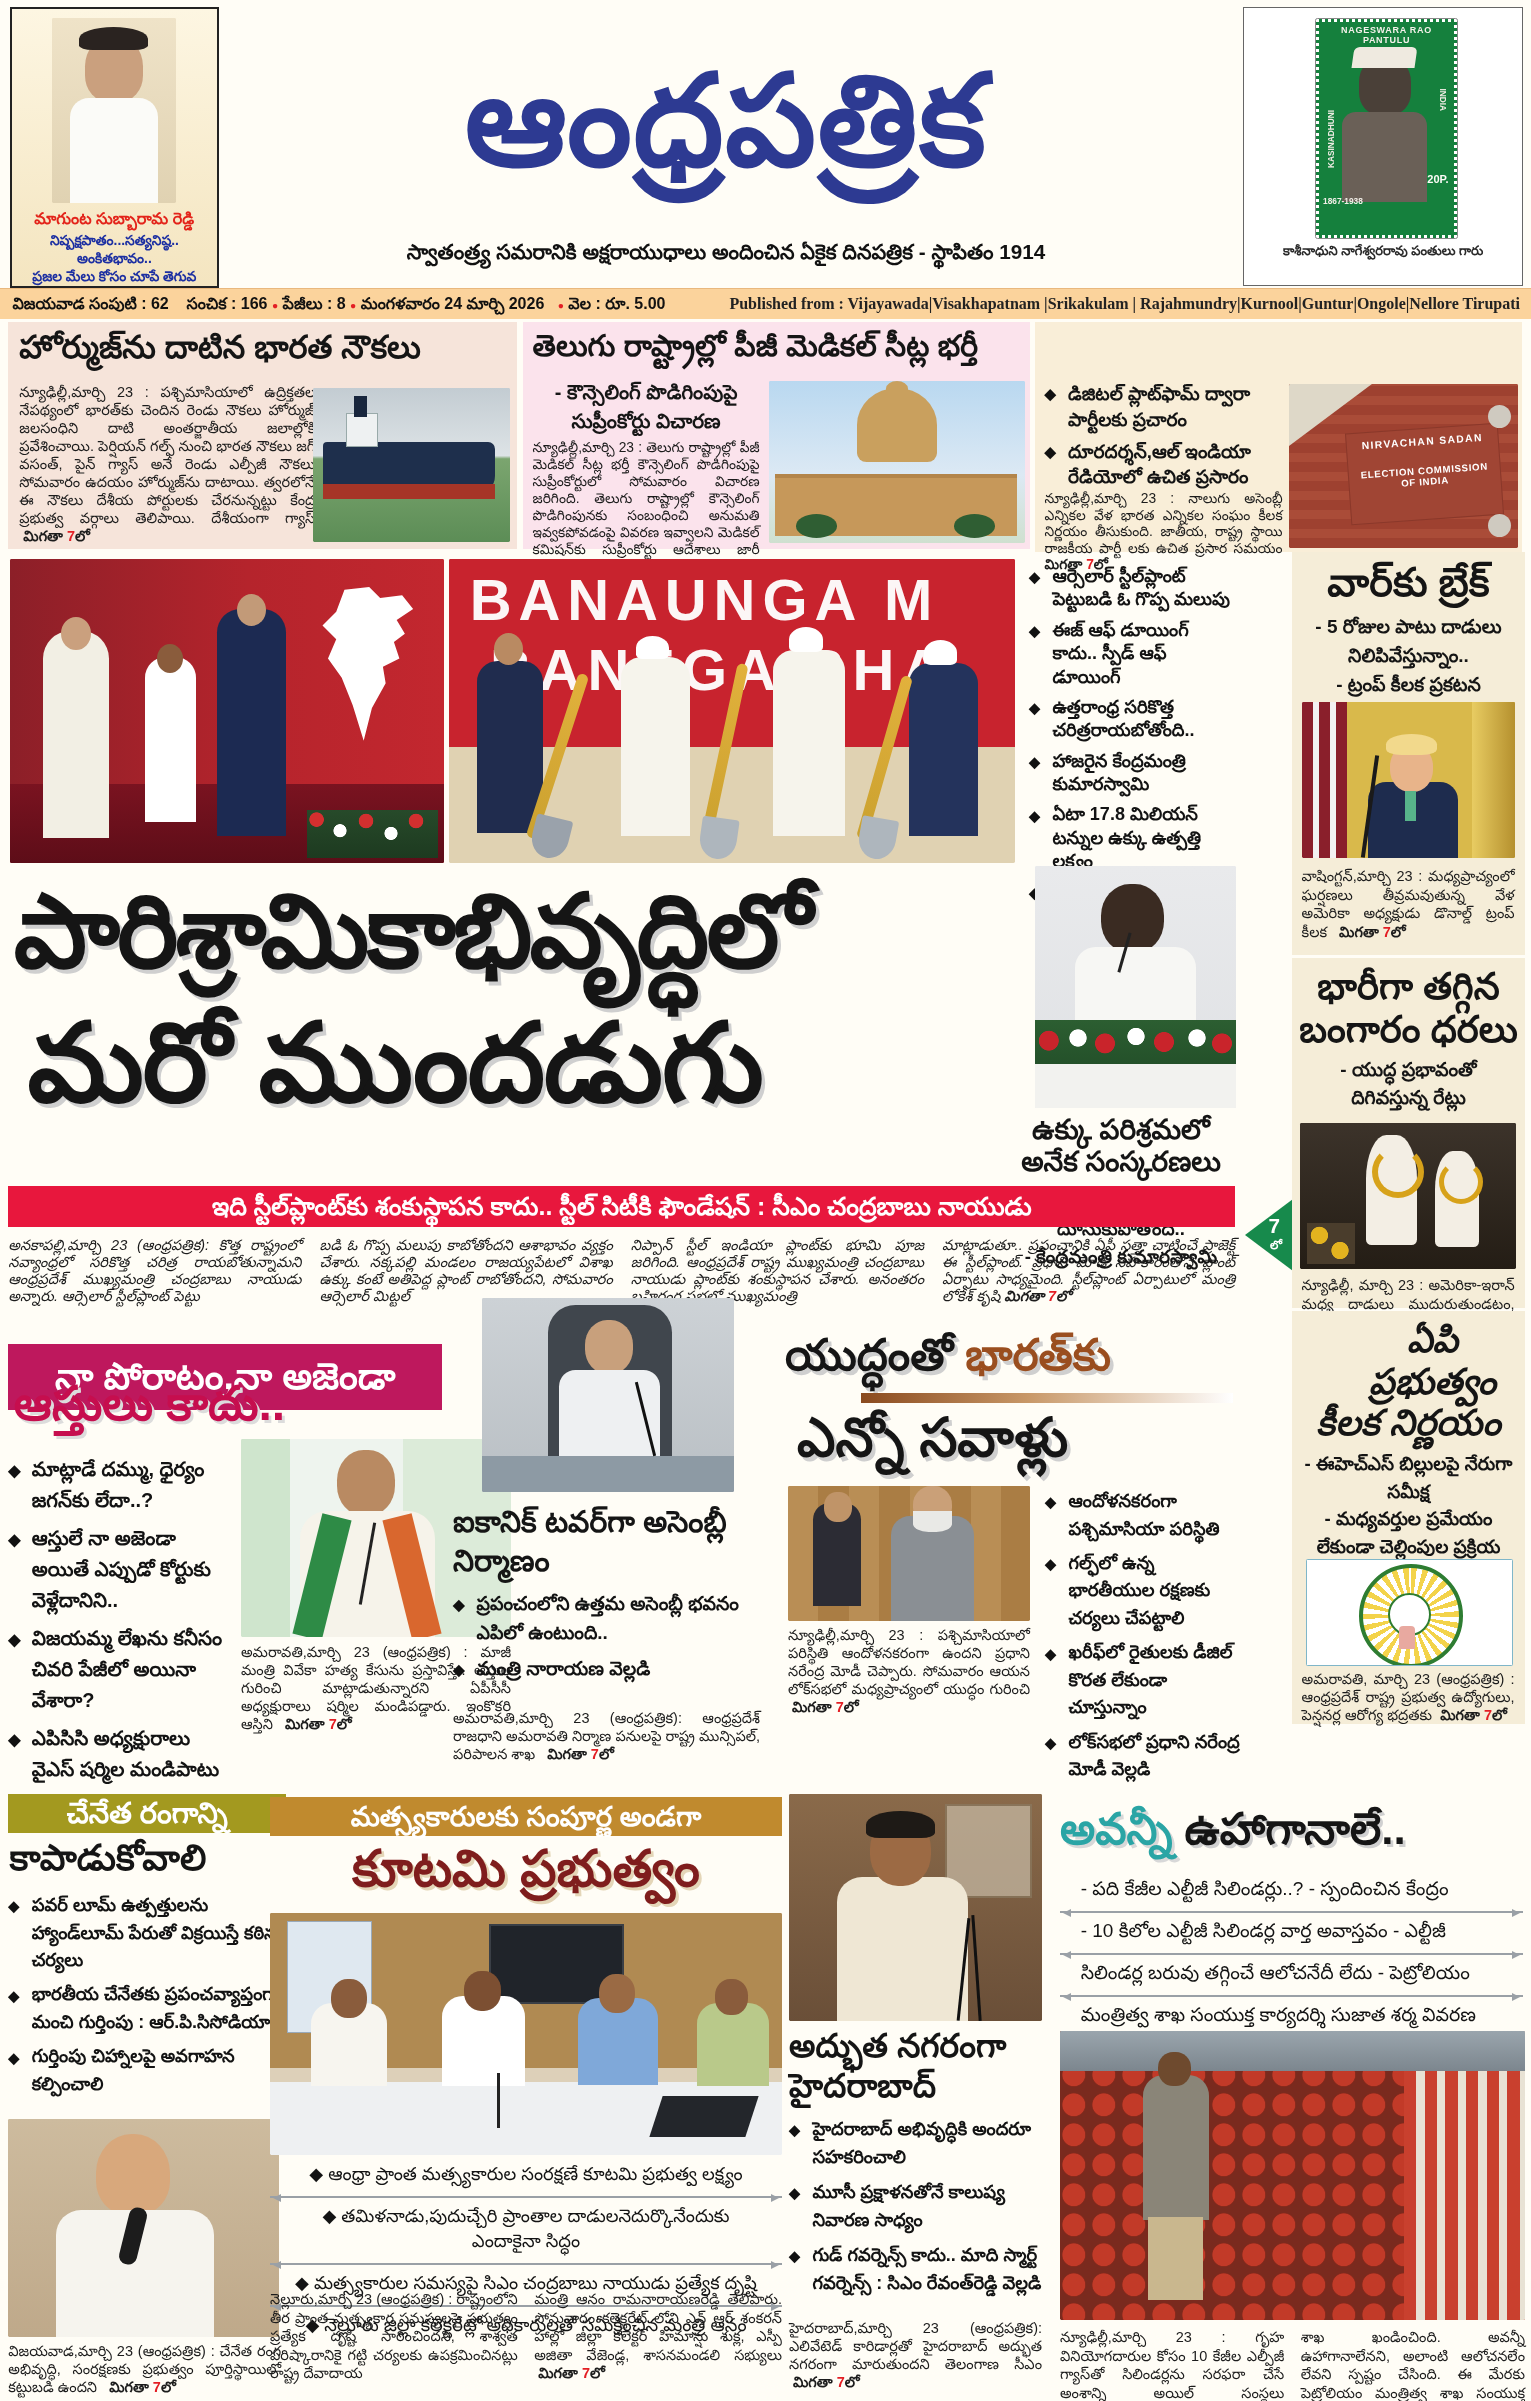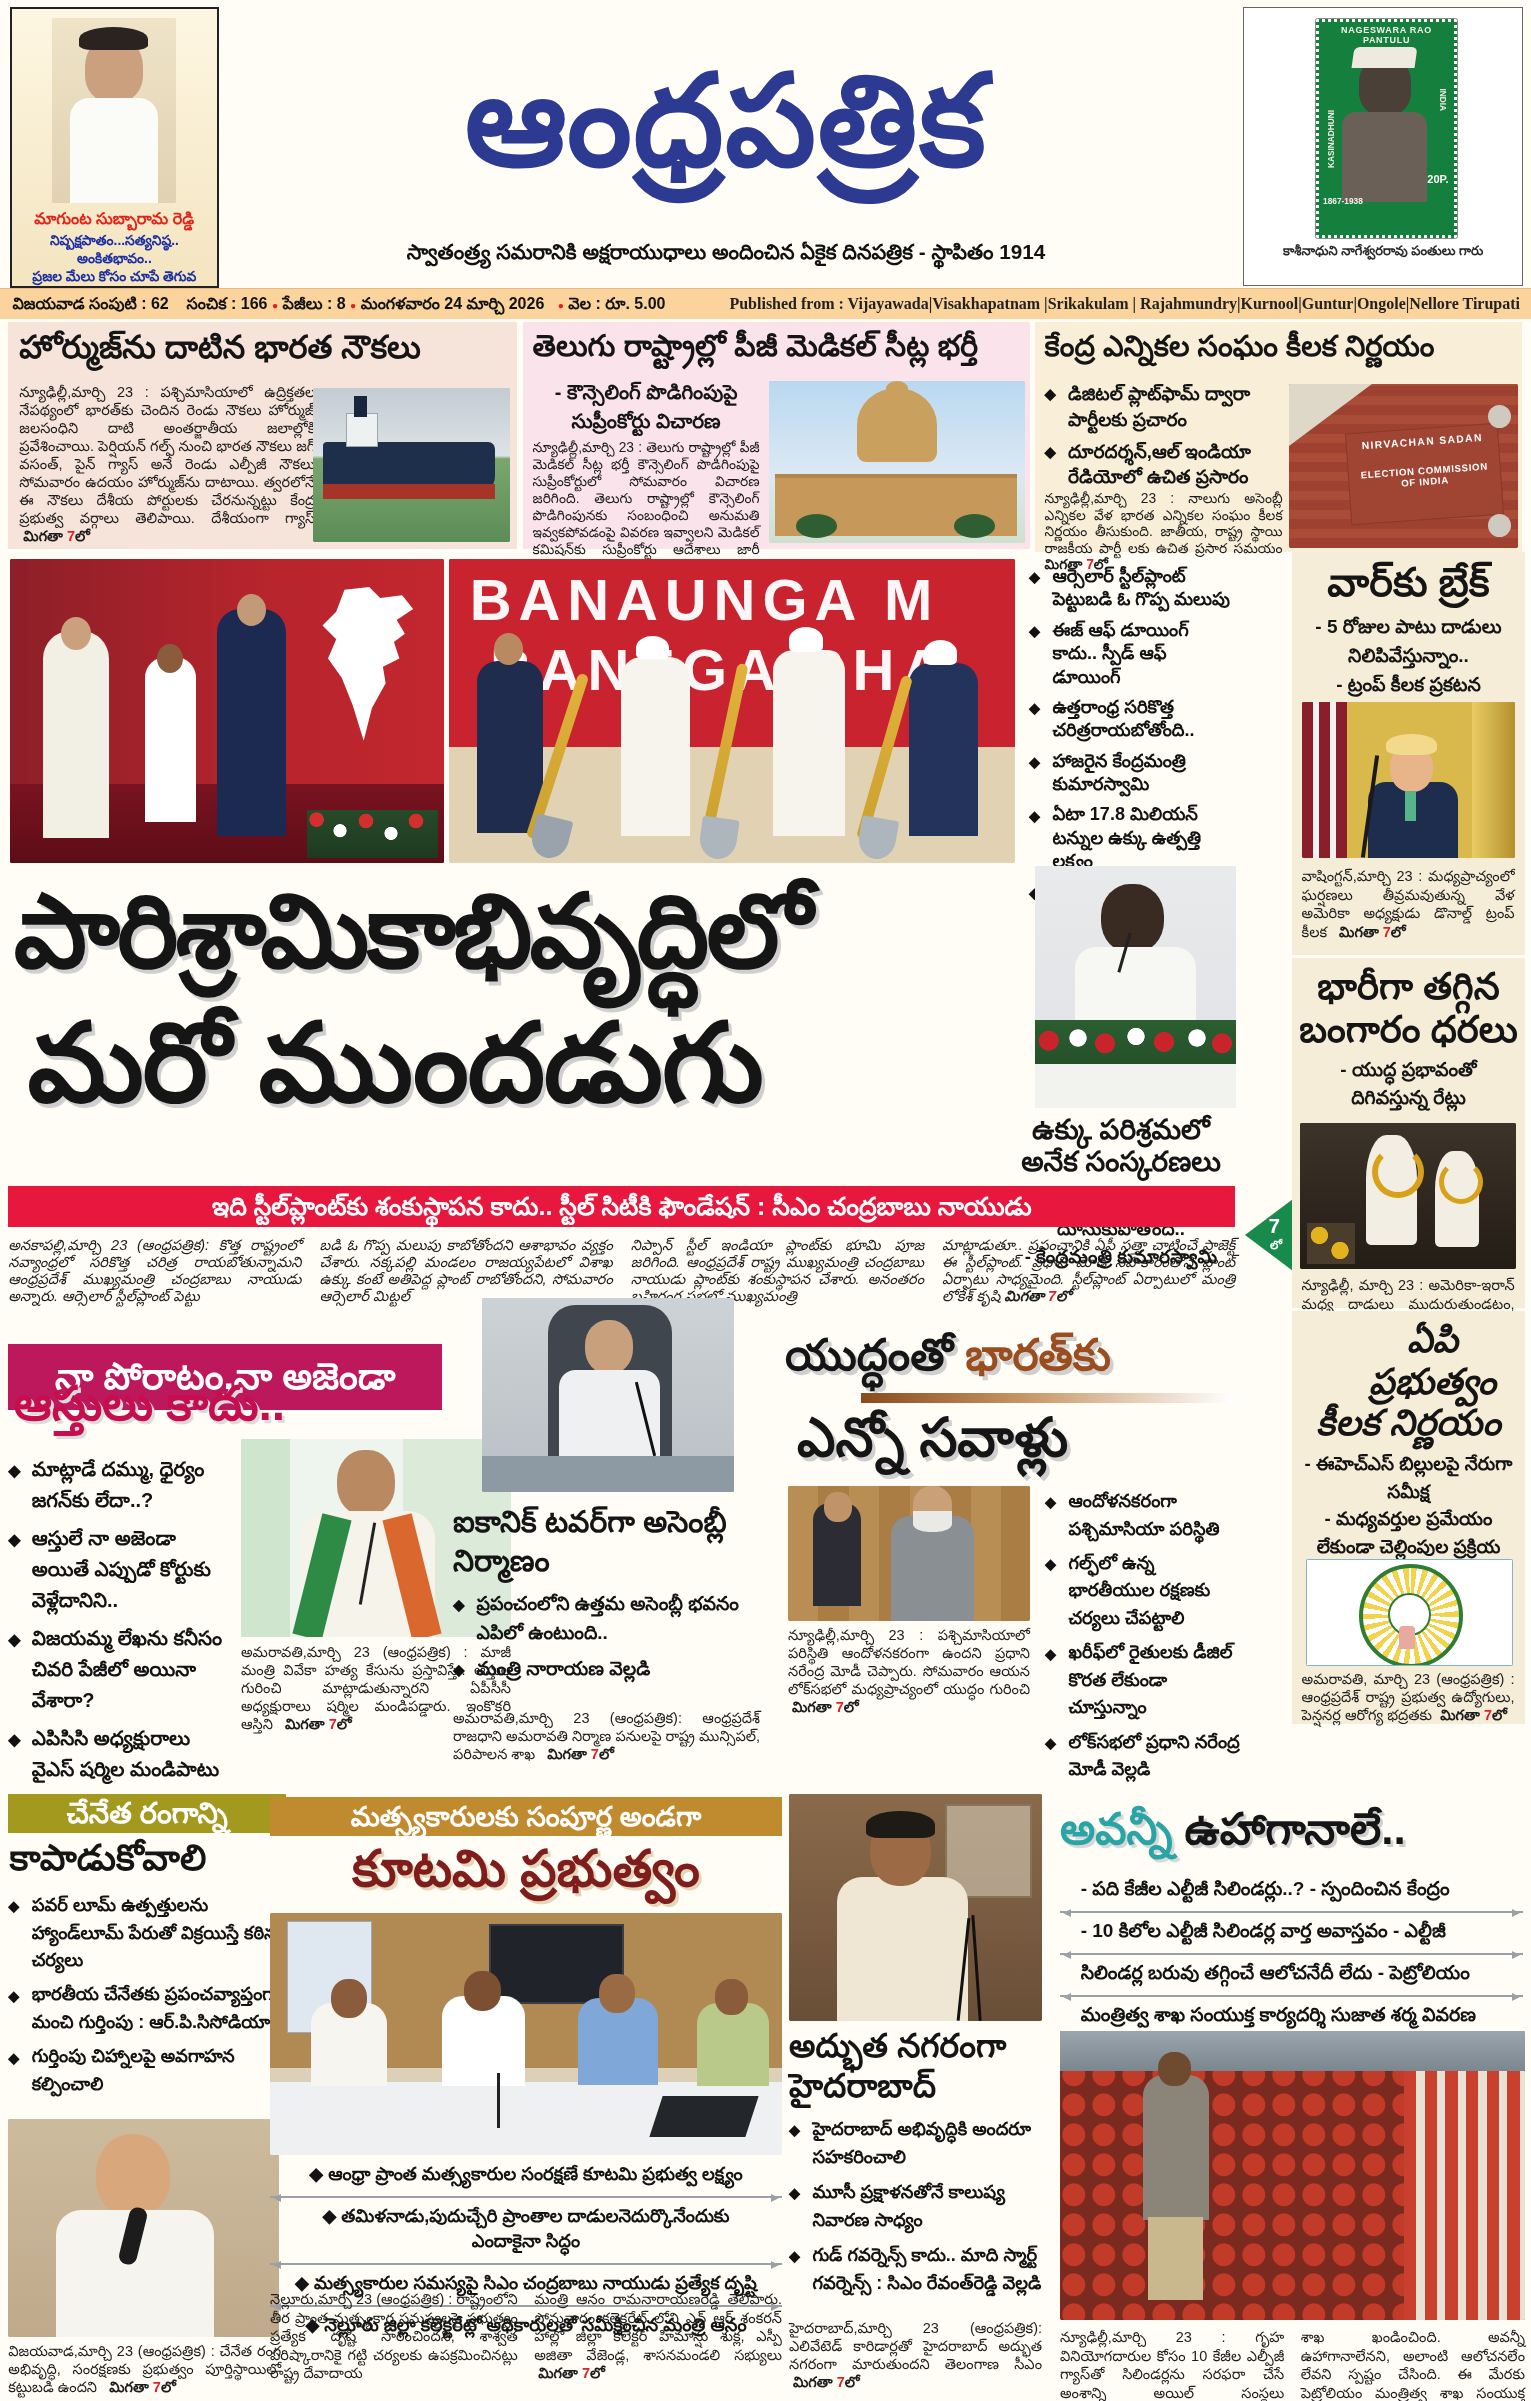--- a/index.html
+++ b/index.html
@@ -8,21 +8,21 @@
   .hl{font-weight:900;color:#151515;line-height:1.15;}
   .shadow{text-shadow:3.4px 4.1px 0 #cfcfcf;}
   .body-txt{font-size:14.5px;line-height:18px;color:#1c1c1c;text-align:justify;}
   .cont{font-weight:bold;white-space:nowrap;}
   .cont .pg{color:#e31e24;}
   ul.blt{list-style:none;margin:0;padding:0;}
   ul.blt li{position:relative;padding-left:23.4px;margin:0 0 6.9px 0;font-weight:bold;}
   ul.blt li::before{content:"◆";position:absolute;left:0;top:1.4px;font-size:0.8em;color:#111;}
   ul.plain{list-style:none;margin:0;padding:0;}
   ul.arrows{list-style:none;margin:0;padding:0;}
-  ul.arrows li{position:relative;text-align:center;font-weight:700;padding:1.4px 20.7px 6.9px 20.7px;margin-bottom:5.5px;border-bottom:2.1px solid #9aa0a6;}
+  ul.arrows li{position:relative;text-align:center;font-weight:400;padding:1.4px 20.7px 6.9px 20.7px;margin-bottom:5.5px;border-bottom:2.1px solid #9aa0a6;}
   ul.arrows li::before{content:"";position:absolute;left:-1.4px;bottom:-6.2px;border:4.8px solid transparent;border-right:8.3px solid #9aa0a6;}
   ul.arrows li::after{content:"";position:absolute;right:-1.4px;bottom:-6.2px;border:4.8px solid transparent;border-left:8.3px solid #9aa0a6;}
   ul.arrows li:last-child{border-bottom:none;}
   ul.arrows li:last-child::before,ul.arrows li:last-child::after{display:none;}
   .ph{position:absolute;overflow:hidden;border-radius:1.4px;}
   .ctr{text-align:center;}
   .sub{font-weight:bold;color:#161616;}
   .strip{color:#fff;font-weight:900;text-align:center;}
   .cols{display:flex;gap:18px;font-style:italic;}
   .cols>div{flex:1;}
@@ -101,21 +101,20 @@
     <div class="ph" style="right:5.5px;top:59px;width:256px;height:162px;background:linear-gradient(180deg,#b9d8f0 0%,#dce9f4 58%,#cfe0cf 100%);">
       <div class="abs" style="left:6.9px;bottom:6.9px;width:242px;height:58px;background:#c6985a;border-top:4.1px solid #b3854a;"></div>
       <div class="abs" style="left:88px;top:6.9px;width:80px;height:74px;background:#c9a05e;border-radius:50% 50% 12% 12%;"></div>
       <div class="abs" style="left:117px;top:0px;width:22px;height:15px;background:#c9a05e;border-radius:50% 50% 0 0;"></div>
       <div class="abs" style="left:27.5px;bottom:5.5px;width:41px;height:23.4px;background:#2f5e33;border-radius:50%;"></div>
       <div class="abs" style="right:30px;bottom:5.5px;width:41px;height:23.4px;background:#2f5e33;border-radius:50%;"></div>
     </div>
   </div>
 
   <div class="abs" style="left:1035px;top:322px;width:487px;height:230px;background:#f9eed8;">
-    <div class="hl abs" style="left:9.6px;top:8.3px;width:471px;font-size:29px;">కేంద్ర ఎన్నికల సంఘం కీలక నిర్ణయం</div>
     <ul class="blt abs" style="left:9.6px;top:59px;width:238px;font-size:18.6px;line-height:25.5px;color:#141414;">
         <li>డిజిటల్ ప్లాట్‌ఫామ్ ద్వారా పార్టీలకు ప్రచారం</li>
         <li>దూరదర్శన్,ఆల్ ఇండియా రేడియోలో ఉచిత ప్రసారం</li>
       </ul>
     <div class="abs body-txt" style="left:9.6px;top:169px;width:238px;font-size:13.8px;line-height:16.5px;">
       <span>న్యూఢిల్లీ,మార్చి 23 : నాలుగు అసెంబ్లీ ఎన్నికల వేళ భారత ఎన్నికల సంఘం  కీలక నిర్ణయం తీసుకుంది. జాతీయ, రాష్ట్ర స్థాయి రాజకీయ పార్టీ లకు ఉచిత ప్రసార సమయం</span>
       <span class="cont"> <span>మిగతా </span><span class="pg">7</span><span>లో</span></span>
     </div>
     <div class="ph" style="right:4.1px;top:62px;width:229px;height:164px;background:repeating-linear-gradient(0deg,#9e4130 0 9.6px,#aa4c38 9.6px 19px);">
       <div class="abs" style="left:0;top:0;width:83px;height:62px;background:#ded8c8;clip-path:polygon(0 0,100% 0,0 100%);"></div>

